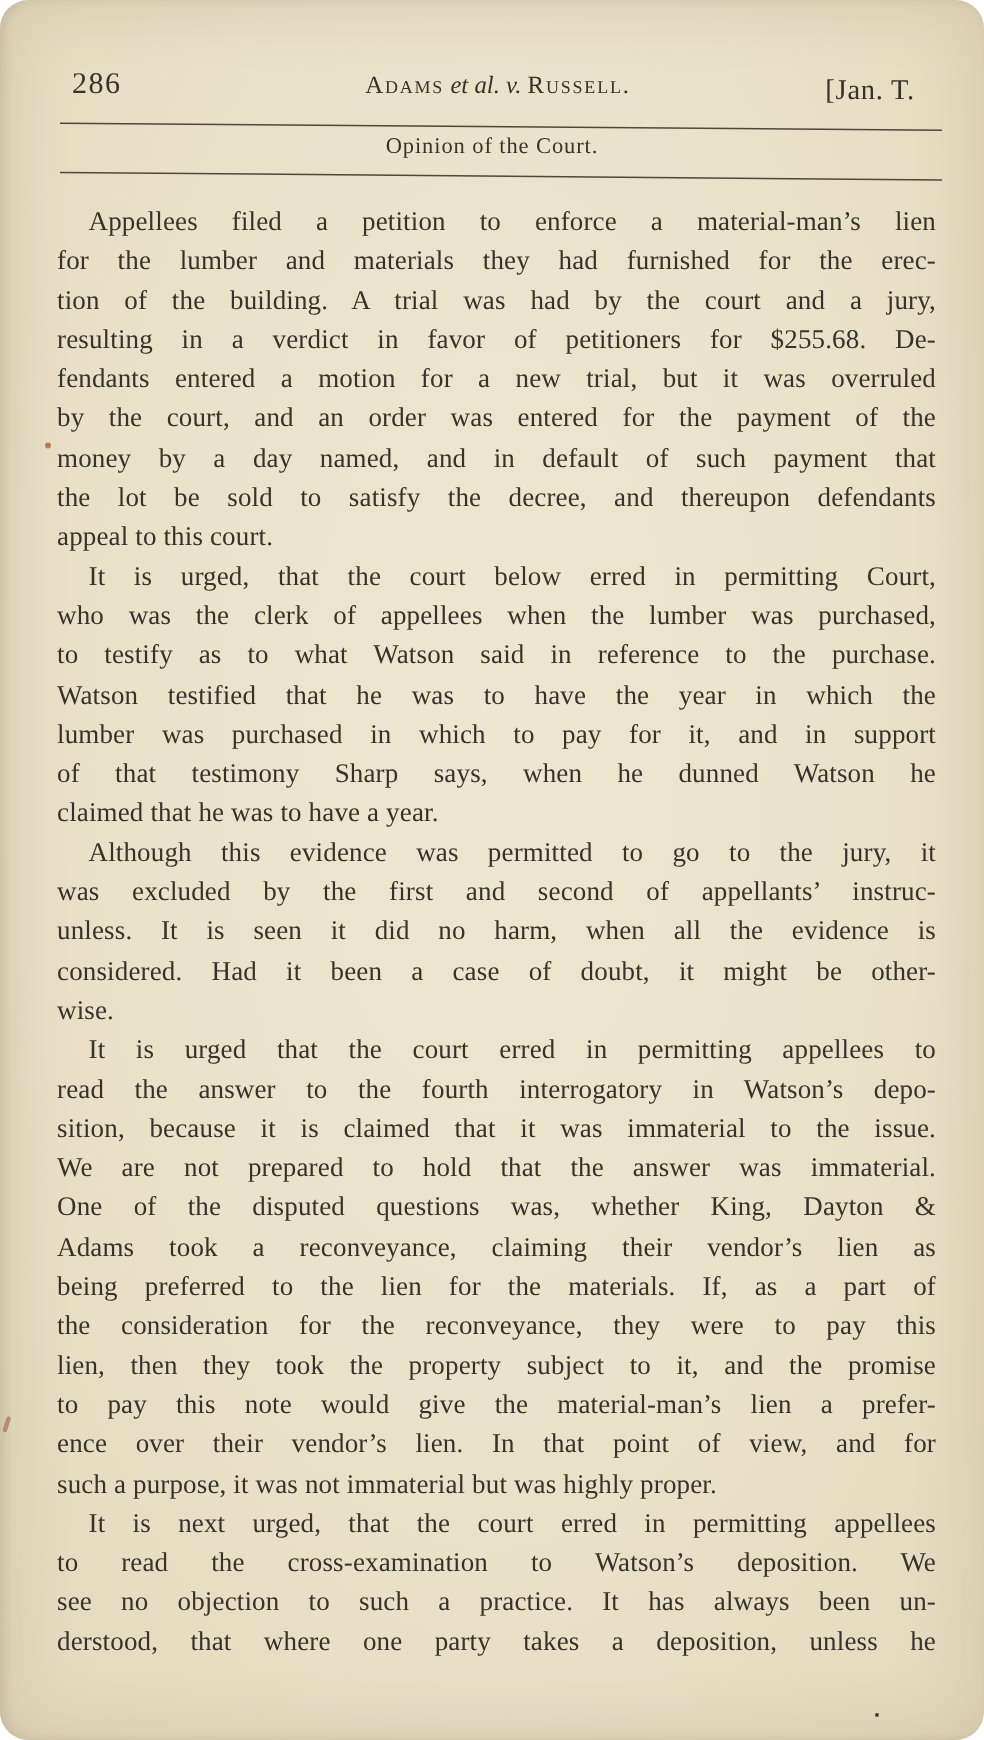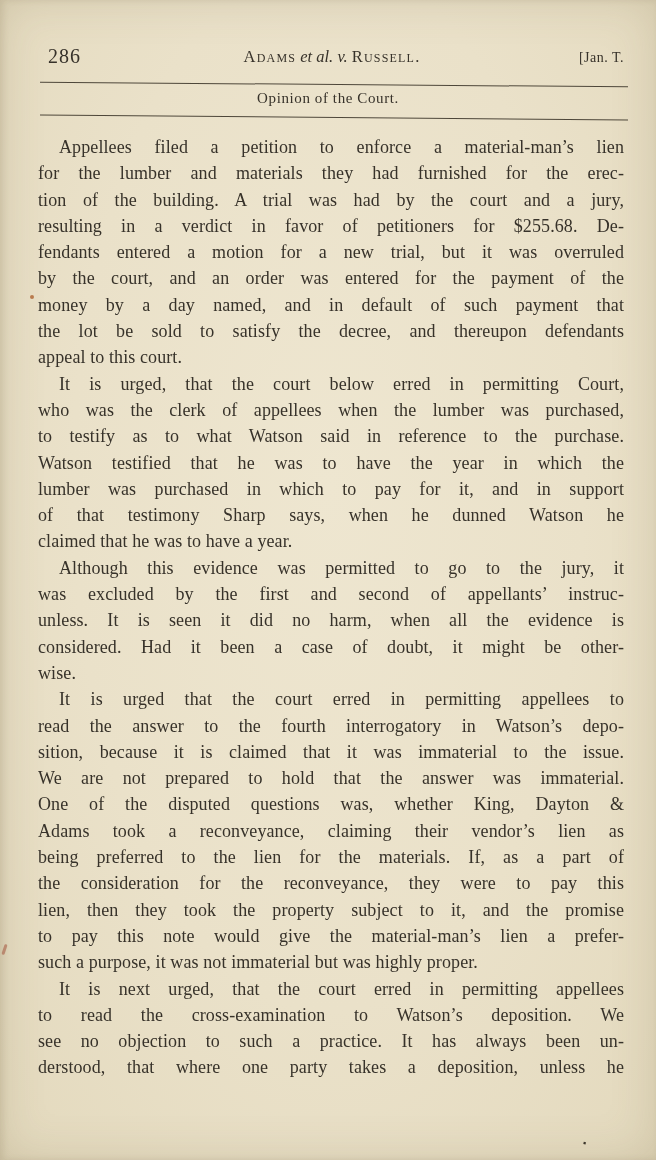--- a/index.html
+++ b/index.html
@@ -5,28 +5,29 @@
   html,body { margin:0; padding:0; }
   .page {
     position:relative;
     width:656px; height:1160px;
     background:
       radial-gradient(ellipse at 50% 42%, #eee6d0 0%, #eae1c9 55%, #e3d9bd 100%);
     box-shadow: inset 0 0 46px rgba(110,92,55,0.18), inset 3px 0 6px rgba(90,75,45,0.12);
     font-family: "Liberation Serif", "DejaVu Serif", serif;
     color:#37322a;
     overflow:hidden;
+    border-radius:19px;
   }
   
   .running-head { position:absolute; top:44px; left:38px; right:30px; height:32px; }
   .page-number { position:absolute; left:10px; top:1px; font-size:20px; letter-spacing:1px; }
   .head-title { position:absolute; left:0; right:0; top:3px; text-align:center; font-size:16.5px; }
   .sc { font-variant: small-caps; letter-spacing:1.2px; }
   .it { font-style: italic; text-align: center; }
-  .head-term { position:absolute; right:2px; top:6px; font-size:14px; letter-spacing:0.5px; }
+  .head-term { position:absolute; right:16px; top:6px; font-size:19px; letter-spacing:0.5px; }
   
   .rule { position:absolute; left:40px; right:28px; border-top:1.6px solid #4e473a; height:0; }
   .rule-top { top:84px; transform:rotate(0.45deg); }
   .rule-bottom { top:117px; transform:rotate(0.5deg); }
   .section-heading { position:absolute; top:90px; left:0; right:0; text-align:center;
                      font-size:15px; letter-spacing:0.6px; }
   
   .body-text { position:absolute; top:134px; left:38px; right:32px;
                font-size:18px; line-height:26.3px; letter-spacing:0.1px; }
   .para { margin:0; }
@@ -95,20 +96,21 @@
       <div class="ln">It is urged that the court erred in permitting appellees to</div>
       <div class="ln">read the answer to the fourth interrogatory in Watson’s depo-</div>
       <div class="ln">sition, because it is claimed that it was immaterial to the issue.</div>
       <div class="ln">We are not prepared to hold that the answer was immaterial.</div>
       <div class="ln">One of the disputed questions was, whether King, Dayton &amp;</div>
       <div class="ln">Adams took a reconveyance, claiming their vendor’s lien as</div>
       <div class="ln">being preferred to the lien for the materials. If, as a part of</div>
       <div class="ln">the consideration for the reconveyance, they were to pay this</div>
       <div class="ln">lien, then they took the property subject to it, and the promise</div>
       <div class="ln">to pay this note would give the material-man’s lien a prefer-</div>
+      <div class="ln">ence over their vendor’s lien. In that point of view, and for</div>
       <div class="ln end">such a purpose, it was not immaterial but was highly proper.</div>
     </div>
 
     <div class="para">
       <div class="ln">It is next urged, that the court erred in permitting appellees</div>
       <div class="ln">to read the cross-examination to Watson’s deposition. We</div>
       <div class="ln">see no objection to such a practice. It has always been un-</div>
       <div class="ln">derstood, that where one party takes a deposition, unless he</div>
     </div>
 

